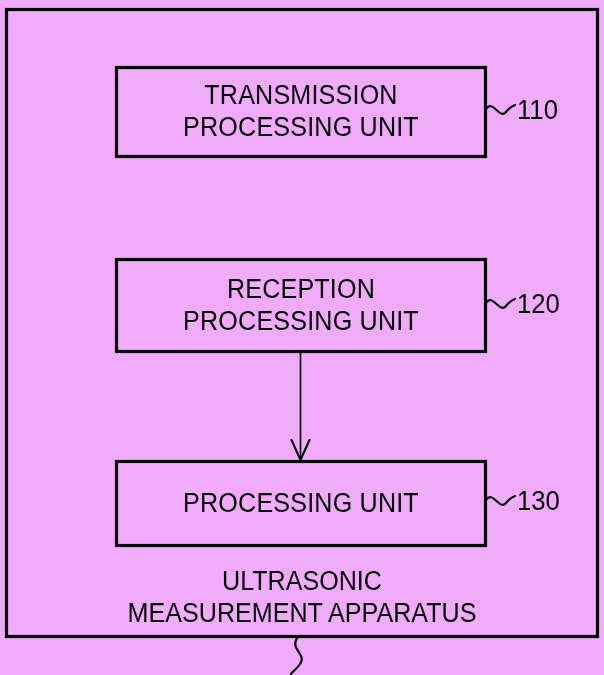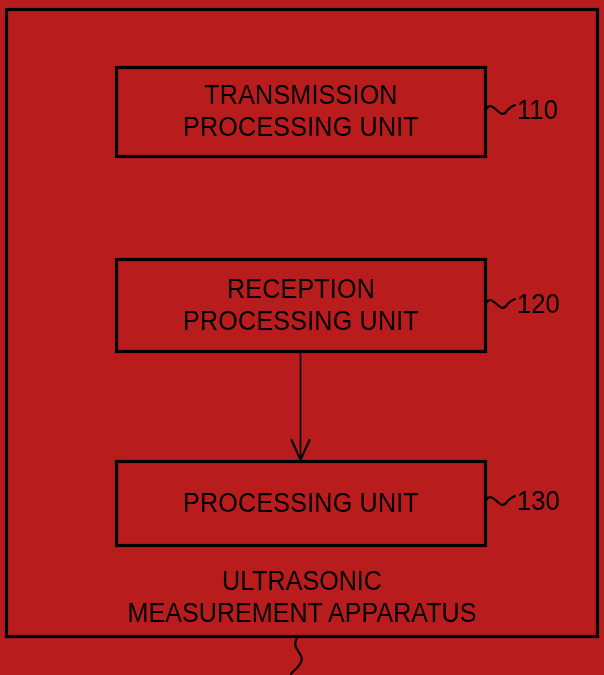--- a/index.html
+++ b/index.html
@@ -9,21 +9,21 @@
     background: #ffffff;
   }
   body {
     font-family: "Liberation Sans", "DejaVu Sans", sans-serif;
     -webkit-font-smoothing: antialiased;
   }
   #figure-canvas {
     position: relative;
     width: 604px;
     height: 675px;
-    background: #b91c1c;
+    background: #f0abfc;
     overflow: hidden;
   }
   #figure-svg {
     position: absolute;
     left: 0;
     top: 0;
     width: 604px;
     height: 675px;
     display: block;
   }

